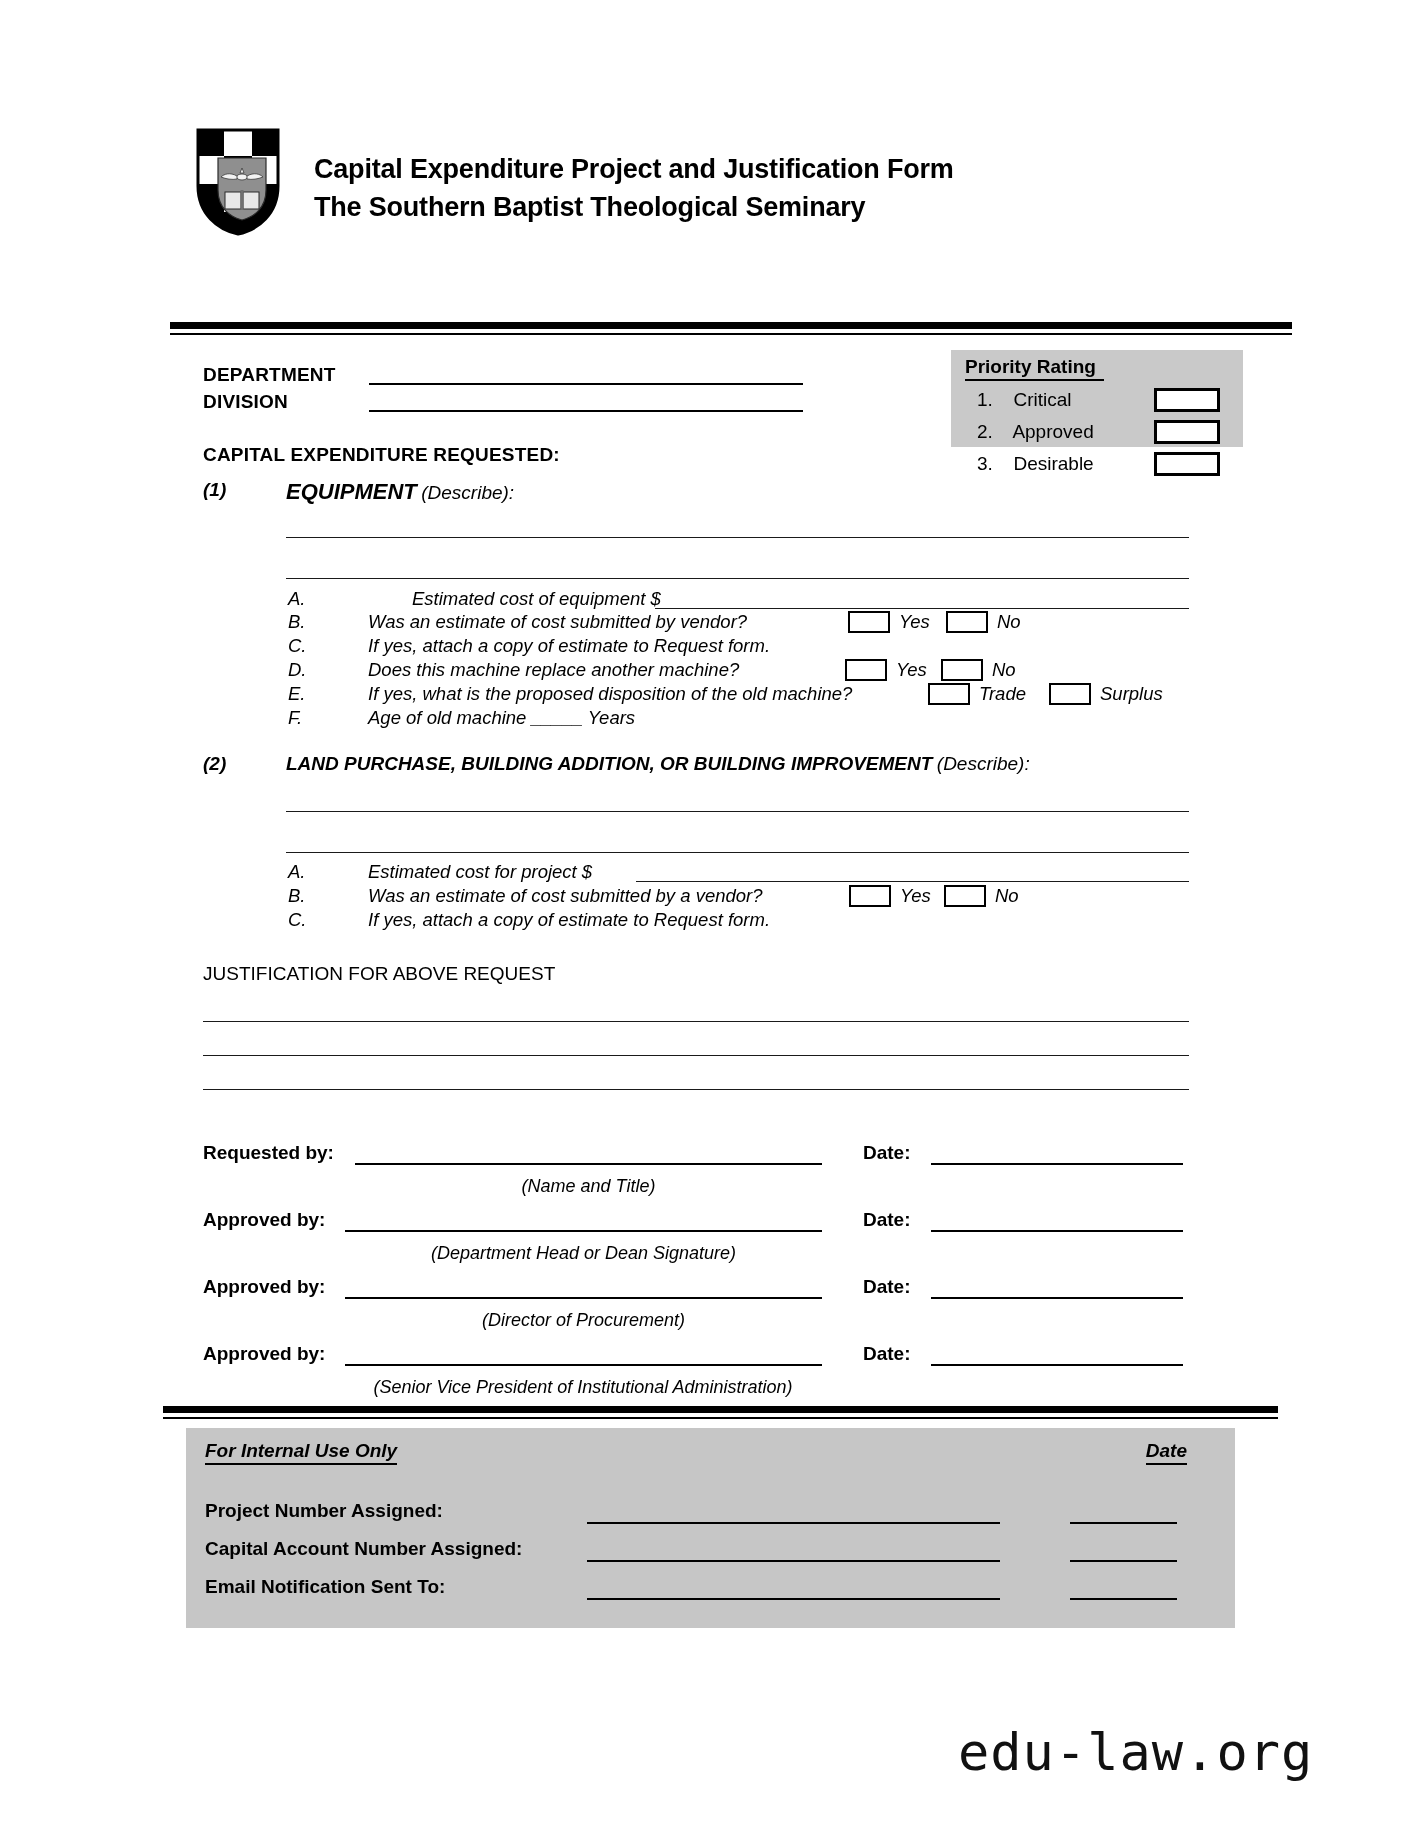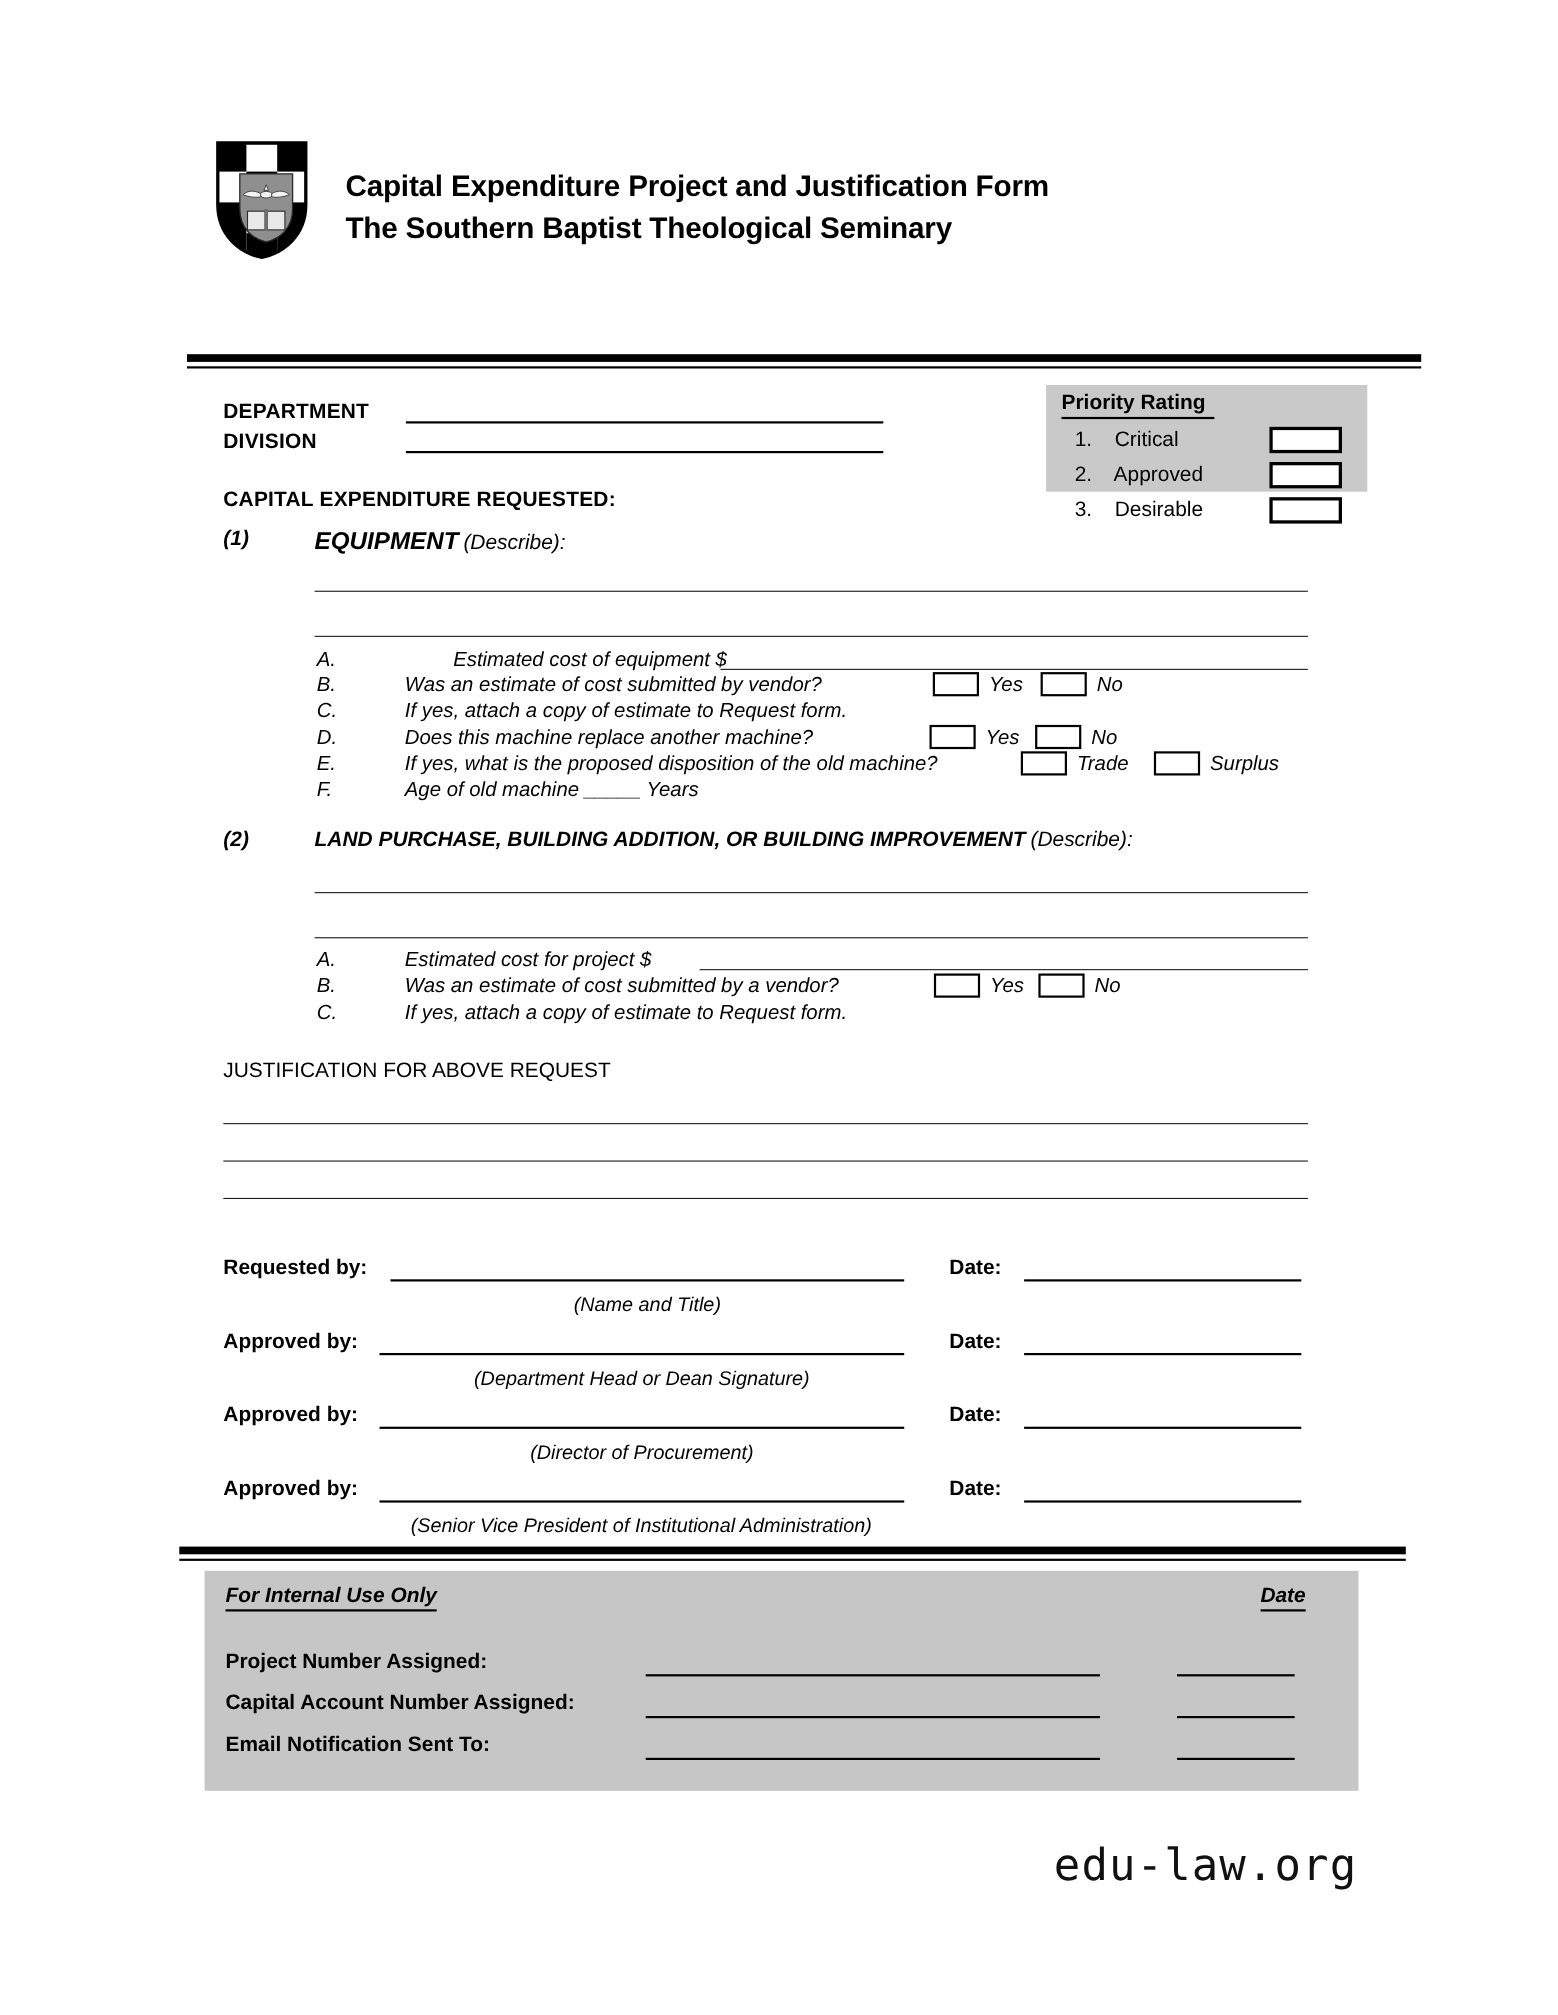--- a/index.html
+++ b/index.html
@@ -172,23 +172,23 @@
   }
   .iu-dline {
     position: absolute;
     border-bottom: 2px solid #000;
   }
 
   
   .watermark {
     position: absolute;
     left: 958px;
-    top: 1673px;
+    top: 1722px;
     font-family: "DejaVu Sans Mono", monospace;
-    font-size: 40px;
+    font-size: 52px;
     letter-spacing: 1px;
     color: #111;
     white-space: nowrap;
   }
 
   
   .sig-label {
     position: absolute;
     font-size: 19px;
     font-weight: bold;

